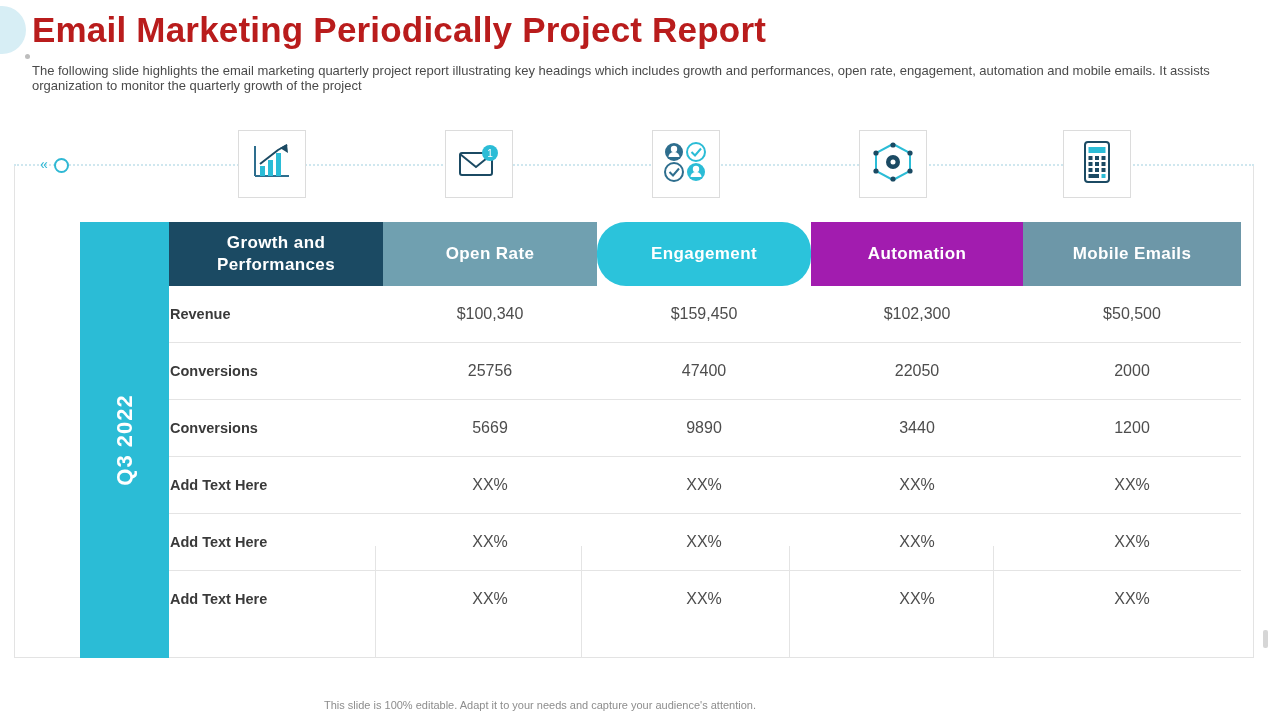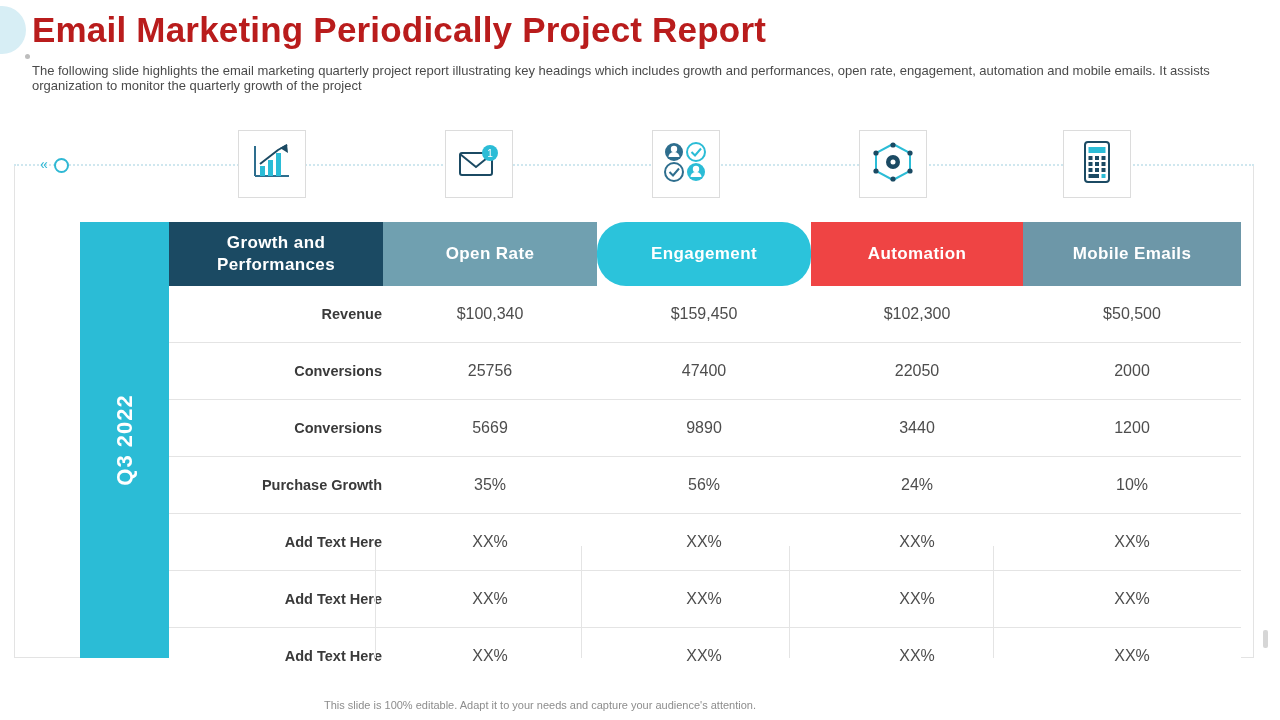--- a/index.html
+++ b/index.html
@@ -128,34 +128,34 @@
     font-weight: bold;
     letter-spacing: 0.4px;
     text-align: center;
     padding: 0 4px;
     vertical-align: middle;
     line-height: 22px;
   }
   .table th.h0 { background: #1b4a63; width: 206px; }
   .table th.h1 { background: #70a0b0; width: 206px; }
   .table th.h2 { background: #2bc3db; width: 206px; border-radius: 29px; }
-  .table th.h3 { background: #ef4444; width: 204px; text-align: center; }
+  .table th.h3 { background: #a21caf; width: 204px; text-align: center; }
   .table th.h4 { background: #6d97a8; width: 210px; }
 
   .table td {
     height: 54px;
     border-bottom: 1px solid #e4e4e4;
     font-size: 16px;
     color: #4d4d4d;
     text-align: center;
     vertical-align: middle;
     background: #ffffff;
   }
   .table td.rowlabel {
-    text-align: right;
+    text-align: left;
     font-weight: bold;
     font-size: 14.5px;
     color: #3a3a3a;
   }
   .table tr:last-child td { border-bottom: none; }
 
   
   .vsep {
     position: absolute;
     width: 1px;
@@ -304,27 +304,20 @@
       <td>2000</td>
     </tr>
     <tr>
       <td class="rowlabel">Conversions</td>
       <td>5669</td>
       <td>9890</td>
       <td>3440</td>
       <td>1200</td>
     </tr>
     <tr>
-      <td class="rowlabel">Purchase Growth</td>
-      <td>35%</td>
-      <td>56%</td>
-      <td>24%</td>
-      <td>10%</td>
-    </tr>
-    <tr>
       <td class="rowlabel">Add  Text Here</td>
       <td>XX%</td>
       <td>XX%</td>
       <td>XX%</td>
       <td>XX%</td>
     </tr>
     <tr>
       <td class="rowlabel">Add  Text Here</td>
       <td>XX%</td>
       <td>XX%</td>

